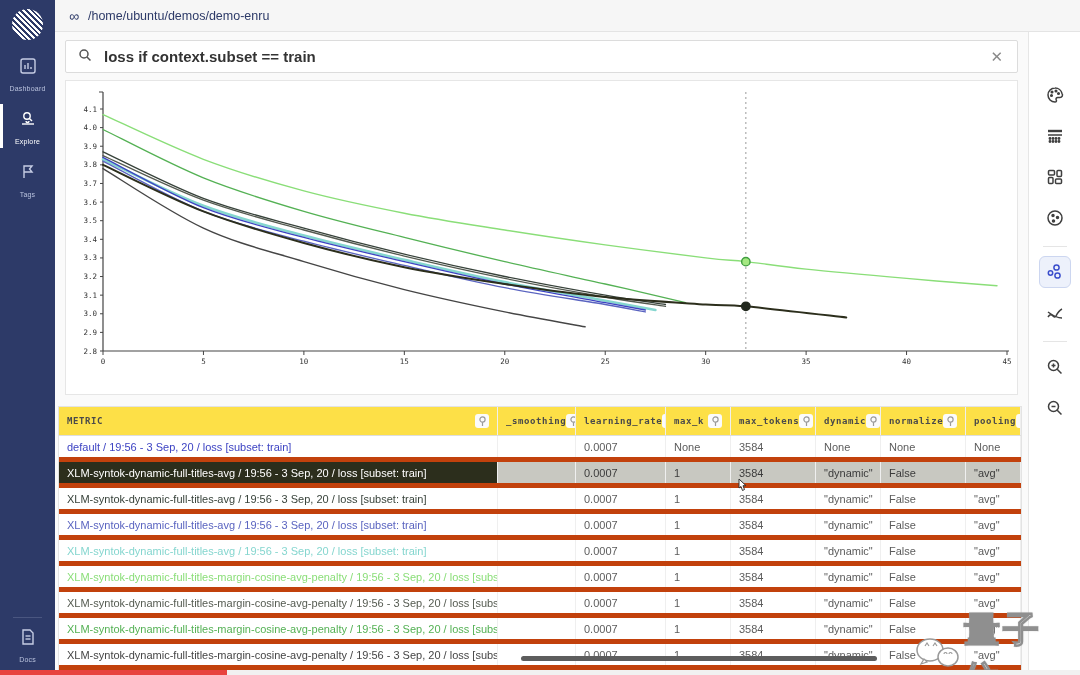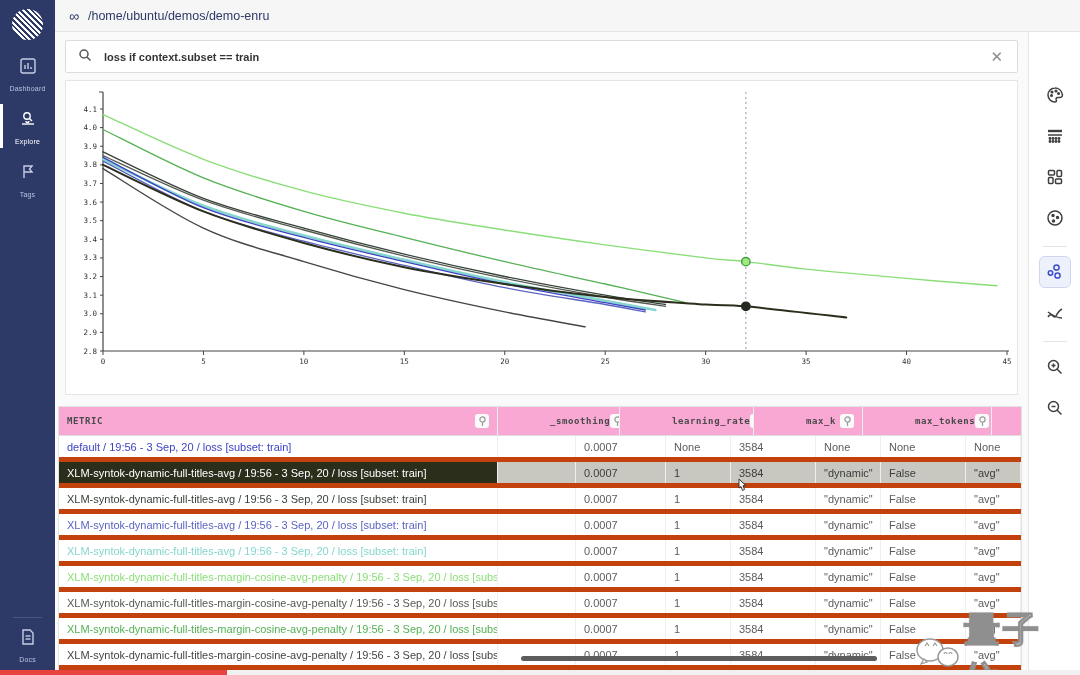--- a/index.html
+++ b/index.html
@@ -32,34 +32,34 @@
             justify-content:center; border-radius:6px; cursor:pointer; }
   .rt-ico svg { stroke:#3f3f3f; fill:none; stroke-width:1.5; }
   .rt-ico.active { background:#edf1fb; border:1px solid #ccd6f0; }
   .rt-ico.active svg { stroke:#3b4ecc; }
   .rt-divider { position:absolute; left:14px; width:24px; height:1px; background:#e5e5e5; }
 
   
   .searchbar { position:absolute; left:65px; top:40px; width:953px; height:33px; background:#fff;
                border:1px solid #dcdcdc; border-radius:2px; display:flex; align-items:center; z-index:3; }
   .searchbar .mag { margin-left:12px; }
-  .searchbar .query { margin-left:12px; font-size:11px; font-weight:bold; color:#333; flex:1; }
+  .searchbar .query { margin-left:12px; font-size:15px; font-weight:bold; color:#333; flex:1; }
   .searchbar .close { margin-right:14px; color:#8a8a8a; font-size:15px; cursor:pointer; }
 
   
   .chart-panel { position:absolute; left:65px; top:80px; width:953px; height:315px; background:#fff;
                  border:1px solid #e6e6e6; z-index:2; }
   .axis-label { font-family:"DejaVu Sans Mono", monospace; font-size:7.5px; fill:#333; }
 
   
   .runs-table { position:absolute; left:58px; top:406px; width:964px; background:#fff;
                 border:1px solid #e3e3e3; z-index:2; font-size:11px; }
   .t-row { display:grid; grid-template-columns:439px 78px 90px 65px 85px 65px 85px 55px;
            height:26px; border-bottom:5px solid #c2410c; }
-  .t-head { height:29px; background:#f9a8d4; border-bottom:1px solid #dedede;gap:44px; }
+  .t-head { height:29px; background:#fde047; border-bottom:1px solid #dedede; }
   .t-cell { display:flex; align-items:center; padding:0 8px; border-right:1px solid #efefef;
             overflow:hidden; white-space:nowrap; color:#5c5c5c; }
   .t-head .t-cell { font-family:"DejaVu Sans Mono", monospace; font-size:9px; font-weight:bold;
                     color:#4a4a4a; letter-spacing:.6px; justify-content:space-between; }
   .pin-btn { width:14px; height:14px; border-radius:3px; background:#fbfbfb; display:flex;
              align-items:center; justify-content:center; cursor:pointer; flex:none; }
   .metric-cell { font-size:11px; cursor:pointer; }
   .hl .metric-cell { background:#2c2e1c; color:#fff !important; }
   .hl .t-cell:not(.metric-cell) { background:#c8c8c1; color:#3c3c3c; }
 

